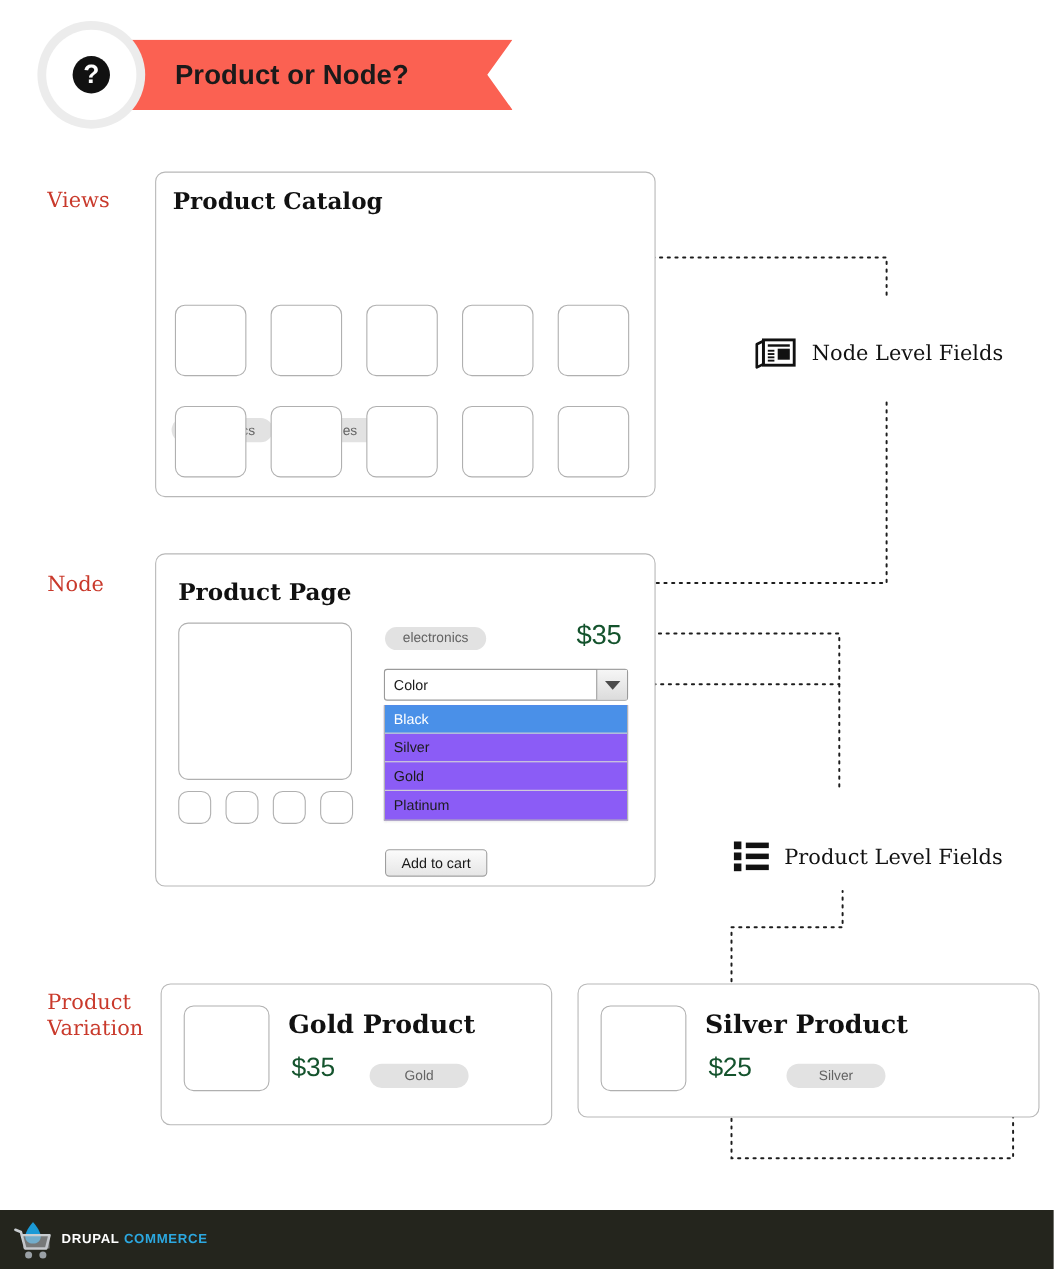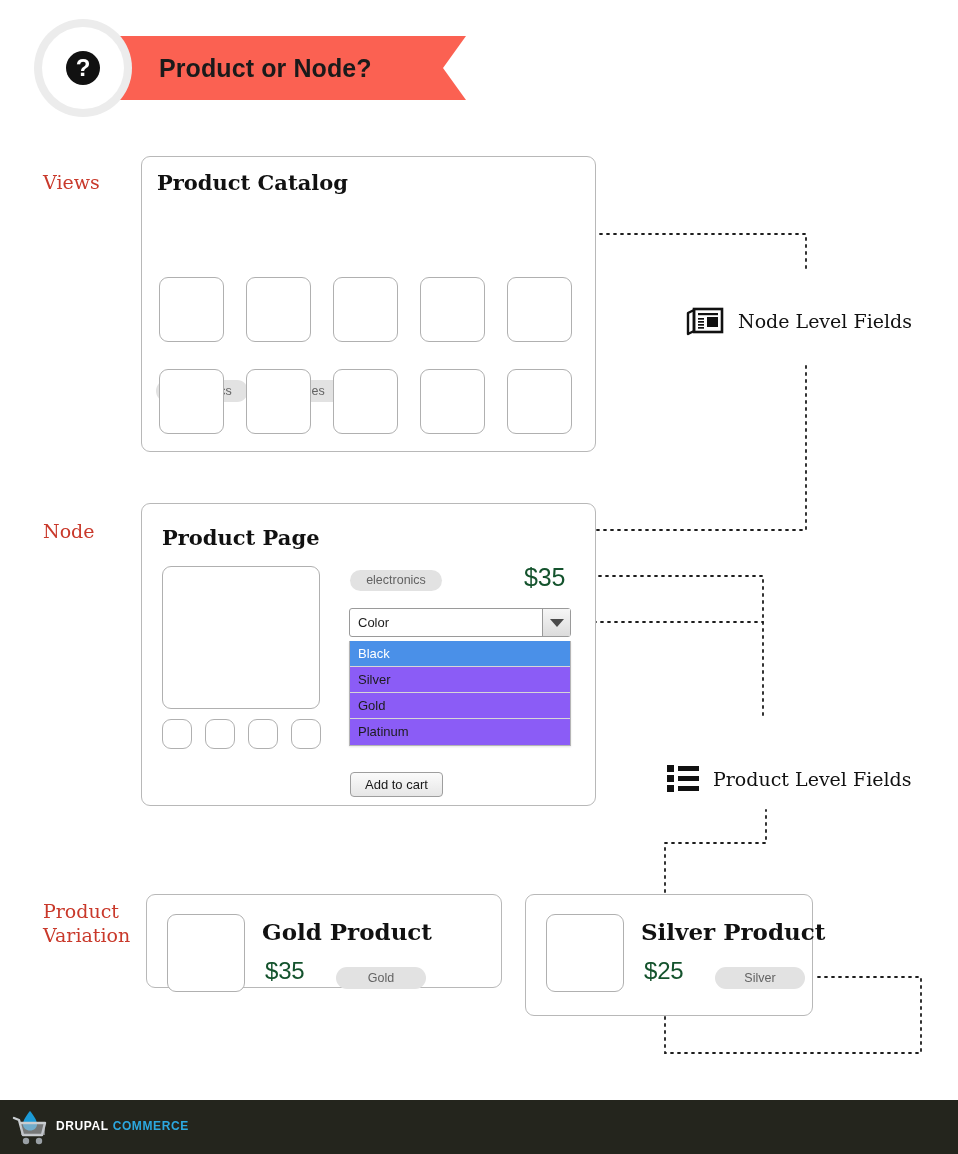--- a/index.html
+++ b/index.html
@@ -396,28 +396,28 @@
       <rect x="0" y="2" width="7" height="7" fill="#111"></rect>
       <rect x="0" y="12" width="7" height="7" fill="#111"></rect>
       <rect x="0" y="22" width="7" height="7" fill="#111"></rect>
       <rect x="11" y="3" width="21" height="5" fill="#111"></rect>
       <rect x="11" y="13" width="21" height="5" fill="#111"></rect>
       <rect x="11" y="23" width="21" height="5" fill="#111"></rect>
     </svg>
     <span class="legend-label">Product Level Fields</span>
   </div>
 
-  <div class="panel" style="left:146px; top:894px; width:356px; height:94px;padding-left:44px;">
+  <div class="panel" style="left:146px; top:894px; width:356px; height:129px;padding-left:44px;">
     <div class="ph-box" style="left:20px; top:19px; width:78px; height:78px;"></div>
     <div class="var-title" style="left:115px; top:23px;">Gold Product</div>
     <div class="price" style="left:118px; top:62px; font-size:24px;">$35</div>
     <div class="pill" style="left:189px; top:72px; width:90px; height:22px; line-height:22px;">Gold</div>
   </div>
 
-  <div class="panel" style="left:525px; top:894px; width:288px; height:122px;">
+  <div class="panel" style="left:525px; top:894px; width:420px; height:122px;">
     <div class="ph-box" style="left:20px; top:19px; width:78px; height:78px;"></div>
     <div class="var-title" style="left:115px; top:23px;">Silver Product</div>
     <div class="price" style="left:118px; top:62px; font-size:24px;">$25</div>
     <div class="pill" style="left:189px; top:72px; width:90px; height:22px; line-height:22px;">Silver</div>
   </div>
 
   <div class="footer">
     <svg style="position:absolute; left:10px; top:8px;" width="42" height="40" viewBox="0 0 42 40">
       <path d="M20,3 C20,3 27,11 27,16 C27,20 24,22.5 20,22.5 C16,22.5 13,20 13,16 C13,11 20,3 20,3 Z" fill="#1b9ad6"></path>
       <path d="M4,10 L9,12 L13,27 L32,27 L35,15 L10,15" fill="none" stroke="#c9cdd0" stroke-width="2.4" stroke-linejoin="round" stroke-linecap="round"></path>

